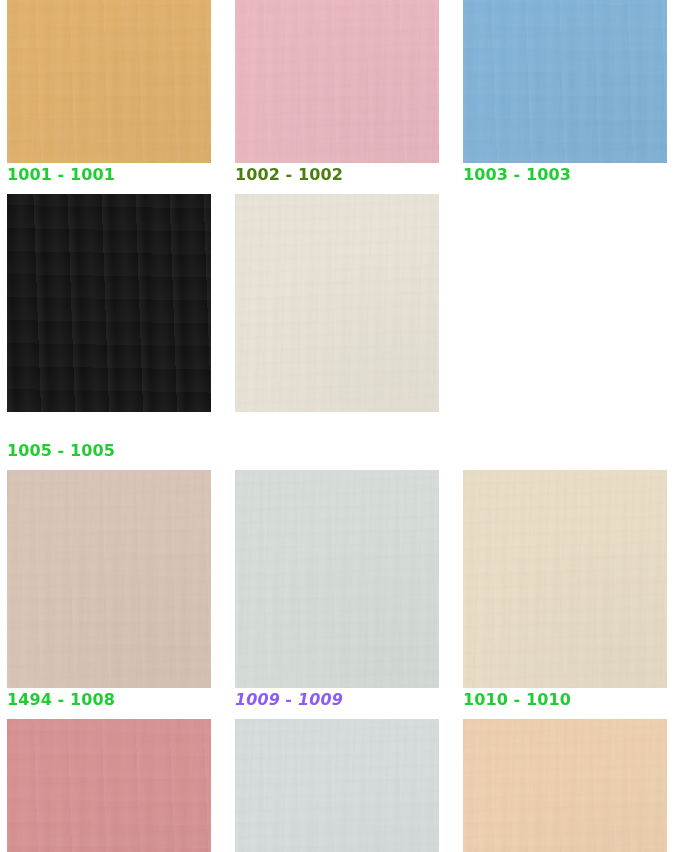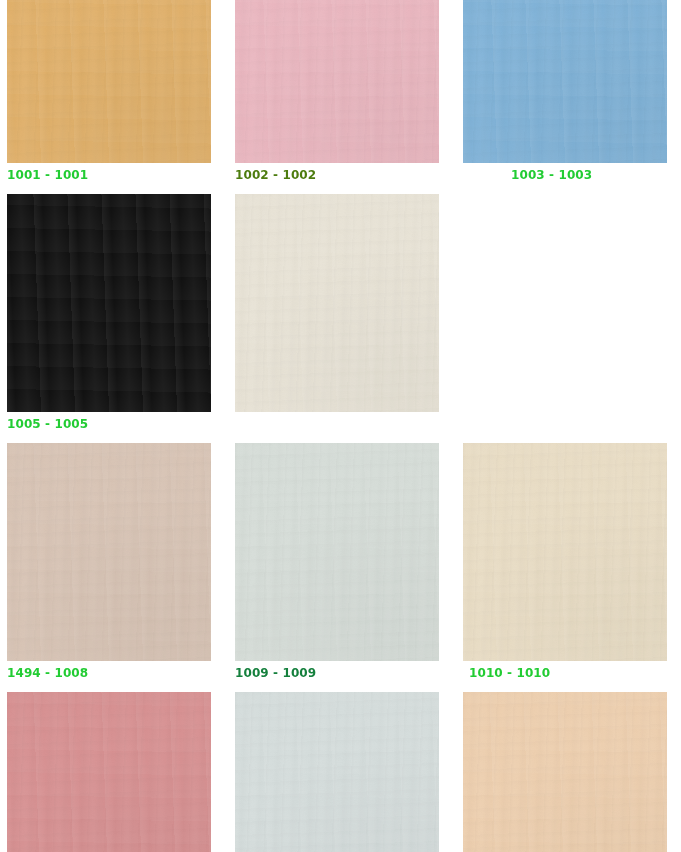--- a/index.html
+++ b/index.html
@@ -80,21 +80,21 @@
         rgba(255,255,255,0.22) 0px,
         rgba(255,255,255,0.00) 9px,
         rgba(255,255,255,0.14) 21px,
         rgba(255,255,255,0.00) 34px),
       repeating-linear-gradient(1deg,
         rgba(255,255,255,0.10) 0px,
         rgba(255,255,255,0.00) 23px);
   }
 
   .caption {
-    font-size: 12px;
+    font-size: 16px;
     font-weight: bold;
     color: #22cc33;
     line-height: 14px;
     padding-top: 5px;
     letter-spacing: 0.1px;
     white-space: nowrap;
   }
 </style>
 </head>
 <body style="background: rgb(255, 255, 255);">
@@ -113,30 +113,30 @@
           <div class="tex"></div>
           <div class="tex2"></div>
         </div>
         <div class="caption" style="color: #4d7c0f;">1002 - 1002</div>
       </div>
       <div class="cell col-2">
         <div class="swatch" style="background-color: rgb(128, 178, 215);">
           <div class="tex"></div>
           <div class="tex2"></div>
         </div>
-        <div class="caption" style="color: rgb(34, 204, 51); margin-left: 48px;">1003 - 1003</div>
+        <div class="caption" style="color: rgb(34, 204, 51);">1003 - 1003</div>
       </div>
     </div>
     <div class="grid-row">
       <div class="cell col-0">
         <div class="swatch" style="background-color: rgb(17, 17, 17);">
           <div class="tex"></div>
           <div class="tex2"></div>
         </div>
-        <div class="caption" style="color: rgb(34, 204, 51);">1005 - 1005</div>
+        <div class="caption" style="color: rgb(34, 204, 51); margin-top: 27px;">1005 - 1005</div>
       </div>
       <div class="cell col-2">
         <div class="swatch" style="background-color: rgb(231, 226, 213);">
           <div class="tex"></div>
           <div class="tex2"></div>
         </div>
       </div>
     </div>
     <div class="grid-row">
       <div class="cell col-0">
@@ -144,28 +144,28 @@
           <div class="tex"></div>
           <div class="tex2"></div>
         </div>
         <div class="caption" style="color: rgb(34, 204, 51);">1494 - 1008</div>
       </div>
       <div class="cell col-1">
         <div class="swatch" style="background-color: rgb(213, 220, 215);">
           <div class="tex"></div>
           <div class="tex2"></div>
         </div>
-        <div class="caption" style="color: #15803d;">1009 - 1009</div>
+        <div class="caption" style="color: #8b5cf6; font-style: italic;">1009 - 1009</div>
       </div>
       <div class="cell col-2">
         <div class="swatch" style="background-color: rgb(232, 220, 196);">
           <div class="tex"></div>
           <div class="tex2"></div>
         </div>
-        <div class="caption" style="color: rgb(34, 204, 51); margin-left: 6px;">1010 - 1010</div>
+        <div class="caption" style="color: rgb(34, 204, 51);">1010 - 1010</div>
       </div>
     </div>
     <div class="grid-row">
       <div class="cell col-0">
         <div class="swatch" style="background-color: rgb(214, 144, 145);">
           <div class="tex"></div>
           <div class="tex2"></div>
         </div>
       </div>
       <div class="cell col-1">

